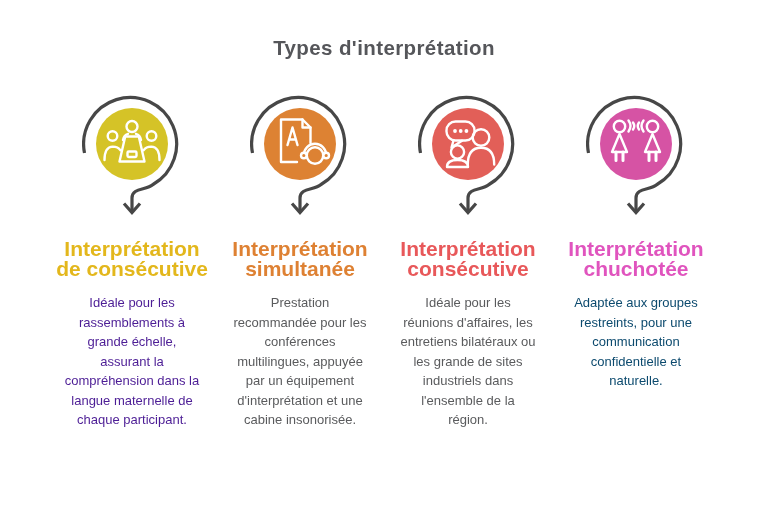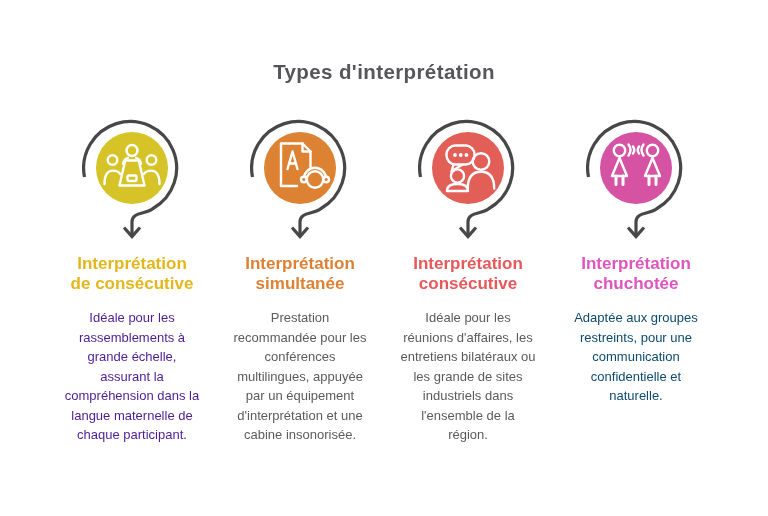--- a/index.html
+++ b/index.html
@@ -1,29 +1,29 @@
 <!DOCTYPE html>
 <html><head>
 <meta charset="utf-8">
 <style>
   html,body{margin:0;padding:0;background:#ffffff;}
   .canvas{
     width:768px;height:516px;background:#ffffff;position:relative;overflow:hidden;
     font-family:"Liberation Sans",sans-serif;
   }
   .title{
-    margin:0;padding-top:60px;text-align:center;
+    margin:0;padding-top:36px;text-align:center;
     font-size:20.5px;font-weight:700;letter-spacing:.4px;color:#55565a;
   }
   .row{display:flex;justify-content:center;margin-top:34px;}
   .col{width:168px;display:flex;flex-direction:column;align-items:center;}
   svg.badge{display:block;}
   .loop{fill:none;stroke:#474747;stroke-width:3.2;}
   .glyph{fill:none;stroke:#ffffff;stroke-width:2.4;stroke-linecap:round;stroke-linejoin:round;}
-  .heading{margin:9px 0 0;font-size:17px;font-weight:700;line-height:20px;text-align:center;}
+  .heading{margin:18px 0 0;font-size:21px;font-weight:700;line-height:20px;text-align:center;}
   .body{margin:14px 0 0;width:136px;font-size:13px;line-height:19.5px;text-align:center;color:#5a5b5d;}
 </style>
 </head>
 <body>
 
 <div class="canvas">
 
   <h1 class="title" style="color: rgb(85, 86, 90);">Types d'interprétation</h1>
 
   <div class="row">

